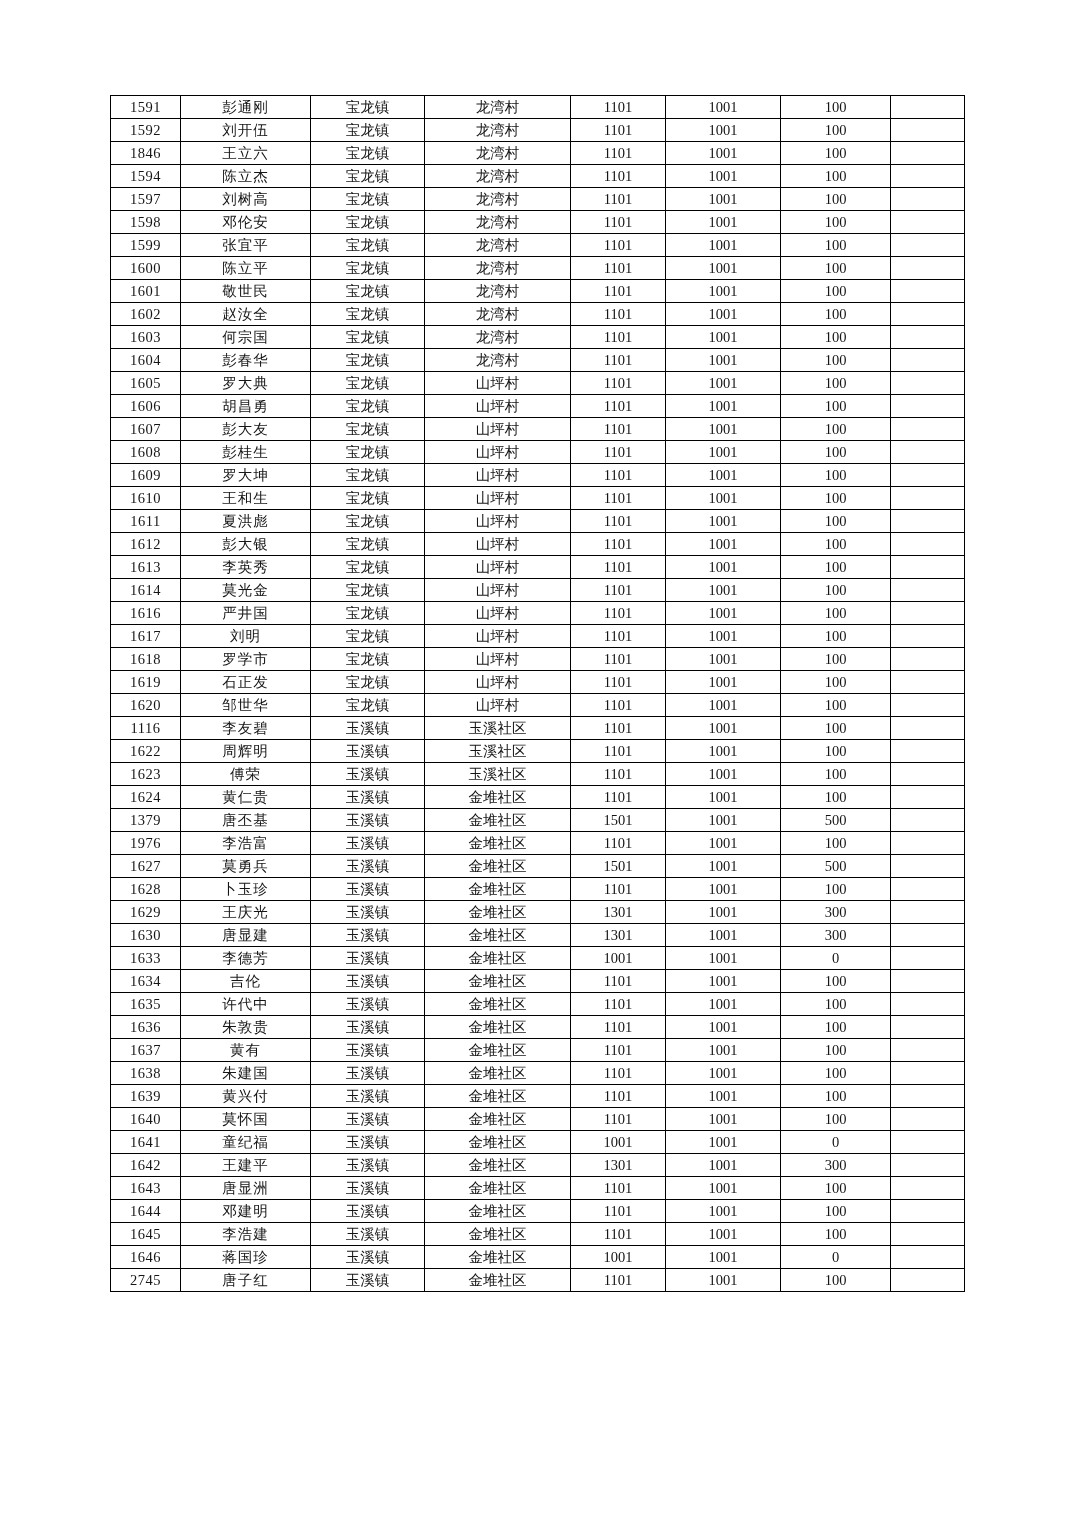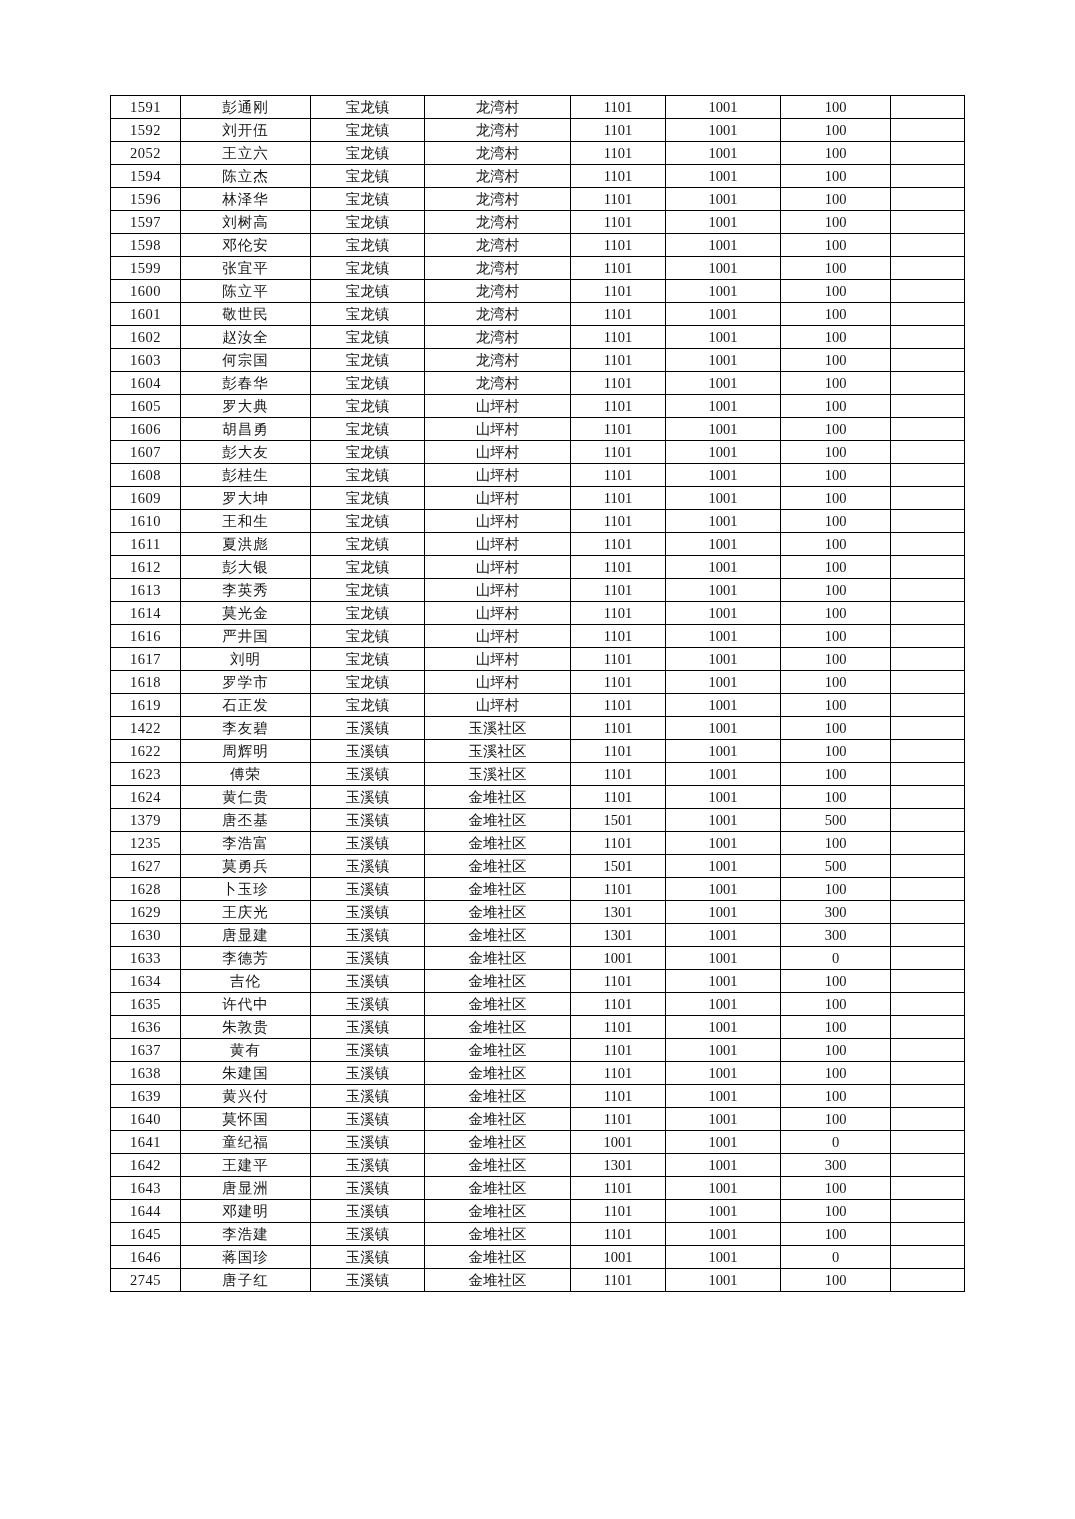--- a/index.html
+++ b/index.html
@@ -79,50 +79,40 @@
           <td class="cell-index">1592</td>
           <td class="cell-name">刘开伍</td>
           <td class="cell-town">宝龙镇</td>
           <td class="cell-village">龙湾村</td>
           <td class="cell-code1">1101</td>
           <td class="cell-code2">1001</td>
           <td class="cell-amount">100</td>
           <td class="cell-blank"></td>
         </tr>
         <tr>
-          <td class="cell-index">2052</td>
+          <td class="cell-index">1846</td>
           <td class="cell-name">王立六</td>
           <td class="cell-town">宝龙镇</td>
           <td class="cell-village">龙湾村</td>
           <td class="cell-code1">1101</td>
           <td class="cell-code2">1001</td>
           <td class="cell-amount">100</td>
           <td class="cell-blank"></td>
         </tr>
         <tr>
           <td class="cell-index">1594</td>
           <td class="cell-name">陈立杰</td>
           <td class="cell-town">宝龙镇</td>
           <td class="cell-village">龙湾村</td>
           <td class="cell-code1">1101</td>
           <td class="cell-code2">1001</td>
           <td class="cell-amount">100</td>
           <td class="cell-blank"></td>
         </tr>
         <tr>
-          <td class="cell-index">1596</td>
-          <td class="cell-name">林泽华</td>
-          <td class="cell-town">宝龙镇</td>
-          <td class="cell-village">龙湾村</td>
-          <td class="cell-code1">1101</td>
-          <td class="cell-code2">1001</td>
-          <td class="cell-amount">100</td>
-          <td class="cell-blank"></td>
-        </tr>
-        <tr>
           <td class="cell-index">1597</td>
           <td class="cell-name">刘树高</td>
           <td class="cell-town">宝龙镇</td>
           <td class="cell-village">龙湾村</td>
           <td class="cell-code1">1101</td>
           <td class="cell-code2">1001</td>
           <td class="cell-amount">100</td>
           <td class="cell-blank"></td>
         </tr>
         <tr>
@@ -329,21 +319,31 @@
           <td class="cell-index">1619</td>
           <td class="cell-name">石正发</td>
           <td class="cell-town">宝龙镇</td>
           <td class="cell-village">山坪村</td>
           <td class="cell-code1">1101</td>
           <td class="cell-code2">1001</td>
           <td class="cell-amount">100</td>
           <td class="cell-blank"></td>
         </tr>
         <tr>
-          <td class="cell-index">1422</td>
+          <td class="cell-index">1620</td>
+          <td class="cell-name">邹世华</td>
+          <td class="cell-town">宝龙镇</td>
+          <td class="cell-village">山坪村</td>
+          <td class="cell-code1">1101</td>
+          <td class="cell-code2">1001</td>
+          <td class="cell-amount">100</td>
+          <td class="cell-blank"></td>
+        </tr>
+        <tr>
+          <td class="cell-index">1116</td>
           <td class="cell-name">李友碧</td>
           <td class="cell-town">玉溪镇</td>
           <td class="cell-village">玉溪社区</td>
           <td class="cell-code1">1101</td>
           <td class="cell-code2">1001</td>
           <td class="cell-amount">100</td>
           <td class="cell-blank"></td>
         </tr>
         <tr>
           <td class="cell-index">1622</td>
@@ -379,21 +379,21 @@
           <td class="cell-index">1379</td>
           <td class="cell-name">唐丕基</td>
           <td class="cell-town">玉溪镇</td>
           <td class="cell-village">金堆社区</td>
           <td class="cell-code1">1501</td>
           <td class="cell-code2">1001</td>
           <td class="cell-amount">500</td>
           <td class="cell-blank"></td>
         </tr>
         <tr>
-          <td class="cell-index">1235</td>
+          <td class="cell-index">1976</td>
           <td class="cell-name">李浩富</td>
           <td class="cell-town">玉溪镇</td>
           <td class="cell-village">金堆社区</td>
           <td class="cell-code1">1101</td>
           <td class="cell-code2">1001</td>
           <td class="cell-amount">100</td>
           <td class="cell-blank"></td>
         </tr>
         <tr>
           <td class="cell-index">1627</td>

